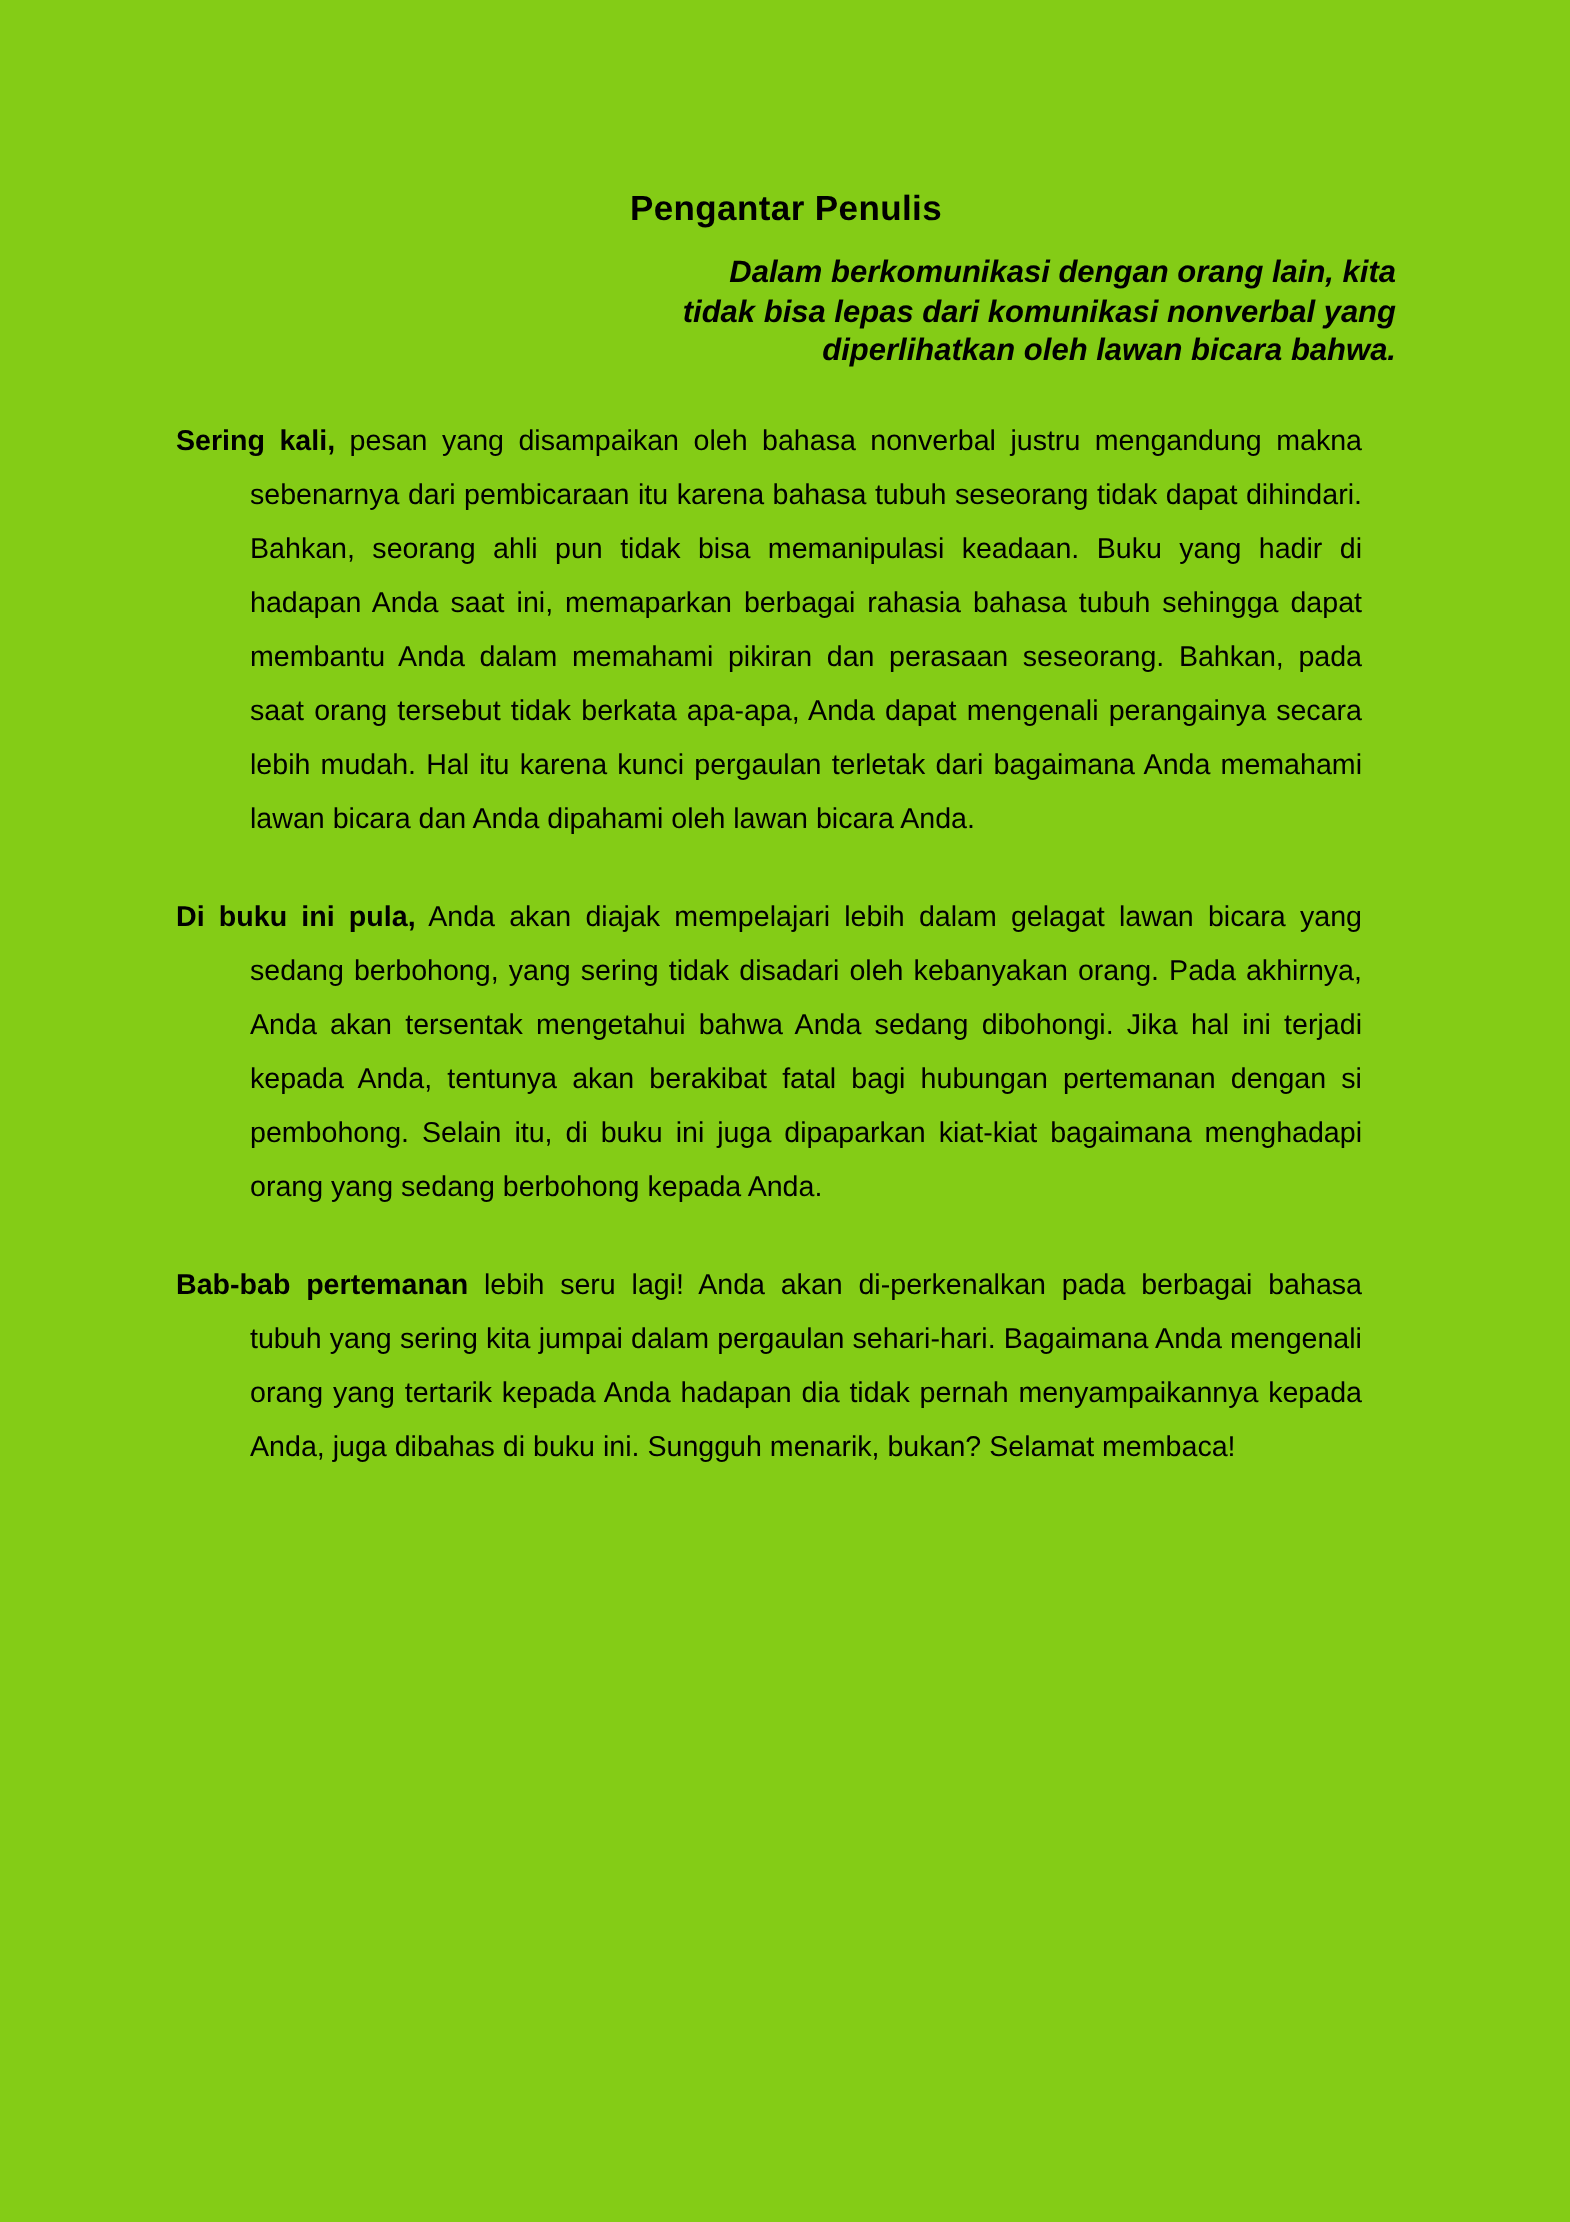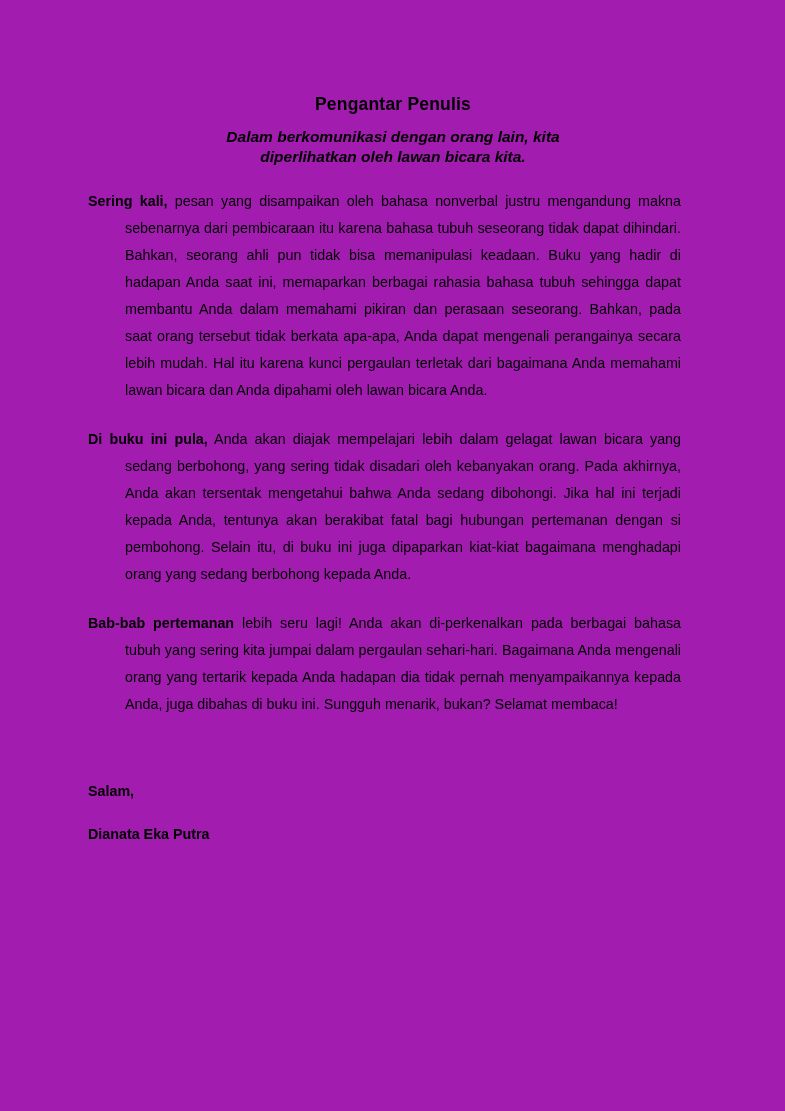--- a/index.html
+++ b/index.html
@@ -8,21 +8,21 @@
     background: #ffffff;
   }
   body {
     font-family: "Liberation Sans", sans-serif;
     color: #000000;
   }
   .page {
     position: relative;
     width: 785px;
     height: 1111px;
-    background: #a21caf;
+    background: #84cc16;
     overflow: hidden;
     box-sizing: border-box;
   }
   .content {
     position: absolute;
     left: 88px;
     top: 0;
     width: 610px;
   }
   .doc-title {
@@ -37,20 +37,21 @@
     margin: 0;
     padding-top: 12px;
     text-align: center;
     font-style: italic;
     font-weight: bold;
     font-size: 15.5px;
     line-height: 19.5px;
   }
   .subtitle-line {
     display: block;
+    text-align: right;
   }
   .body-block {
     padding-top: 22px;
   }
   .para {
     margin: 0 17px 22px 0;
     font-size: 14.3px;
     line-height: 27px;
     text-align: justify;
     text-justify: inter-word;
@@ -85,38 +86,35 @@
 </head>
 <body>
 
 <div class="page">
   <div class="content">
 
     <h1 class="doc-title">Pengantar Penulis</h1>
 
     <div class="subtitle">
       <span class="subtitle-line">Dalam berkomunikasi dengan orang lain, kita</span>
-      <span class="subtitle-line">diperlihatkan oleh lawan bicara kita.</span>
+      <span class="subtitle-line">tidak bisa lepas dari komunikasi nonverbal yang</span>
+      <span class="subtitle-line">diperlihatkan oleh lawan bicara bahwa.</span>
     </div>
 
     <div class="body-block">
 
       <p class="para">
         <span class="lead">Sering kali,</span><span> pesan yang disampaikan oleh bahasa nonverbal justru mengandung makna sebenarnya dari pembicaraan itu karena bahasa tubuh seseorang tidak dapat dihindari. Bahkan, seorang ahli pun tidak bisa memanipulasi keadaan. Buku yang hadir di hadapan Anda saat ini, memaparkan berbagai rahasia bahasa tubuh sehingga dapat membantu Anda dalam memahami pikiran dan perasaan seseorang. Bahkan, pada saat orang tersebut tidak berkata apa-apa, Anda dapat mengenali perangainya secara lebih mudah. Hal itu karena kunci pergaulan terletak dari bagaimana Anda memahami lawan bicara dan Anda dipahami oleh lawan bicara Anda.</span>
       </p>
 
       <p class="para">
         <span class="lead">Di buku ini pula,</span><span> Anda akan diajak mempelajari lebih dalam gelagat lawan bicara yang sedang berbohong, yang sering tidak disadari oleh kebanyakan orang. Pada akhirnya, Anda akan tersentak mengetahui bahwa Anda sedang dibohongi. Jika hal ini terjadi kepada Anda, tentunya akan berakibat fatal bagi hubungan pertemanan dengan si pembohong. Selain itu, di buku ini juga dipaparkan kiat-kiat bagaimana menghadapi orang yang sedang berbohong kepada Anda.</span>
       </p>
 
       <p class="para">
         <span class="lead">Bab-bab pertemanan</span><span> lebih seru lagi! Anda akan di-perkenalkan pada berbagai bahasa tubuh yang sering kita jumpai dalam pergaulan sehari-hari. Bagaimana Anda mengenali orang yang tertarik kepada Anda hadapan dia tidak pernah menyampaikannya kepada Anda, juga dibahas di buku ini. Sungguh menarik, bukan? Selamat membaca!</span>
       </p>
 
     </div>
 
-    <div class="signature">
-      <p class="sign-line">Salam,</p>
-      <p class="sign-name">Dianata Eka Putra</p>
-    </div>
 
   </div>
 </div>
 
 </body></html>

